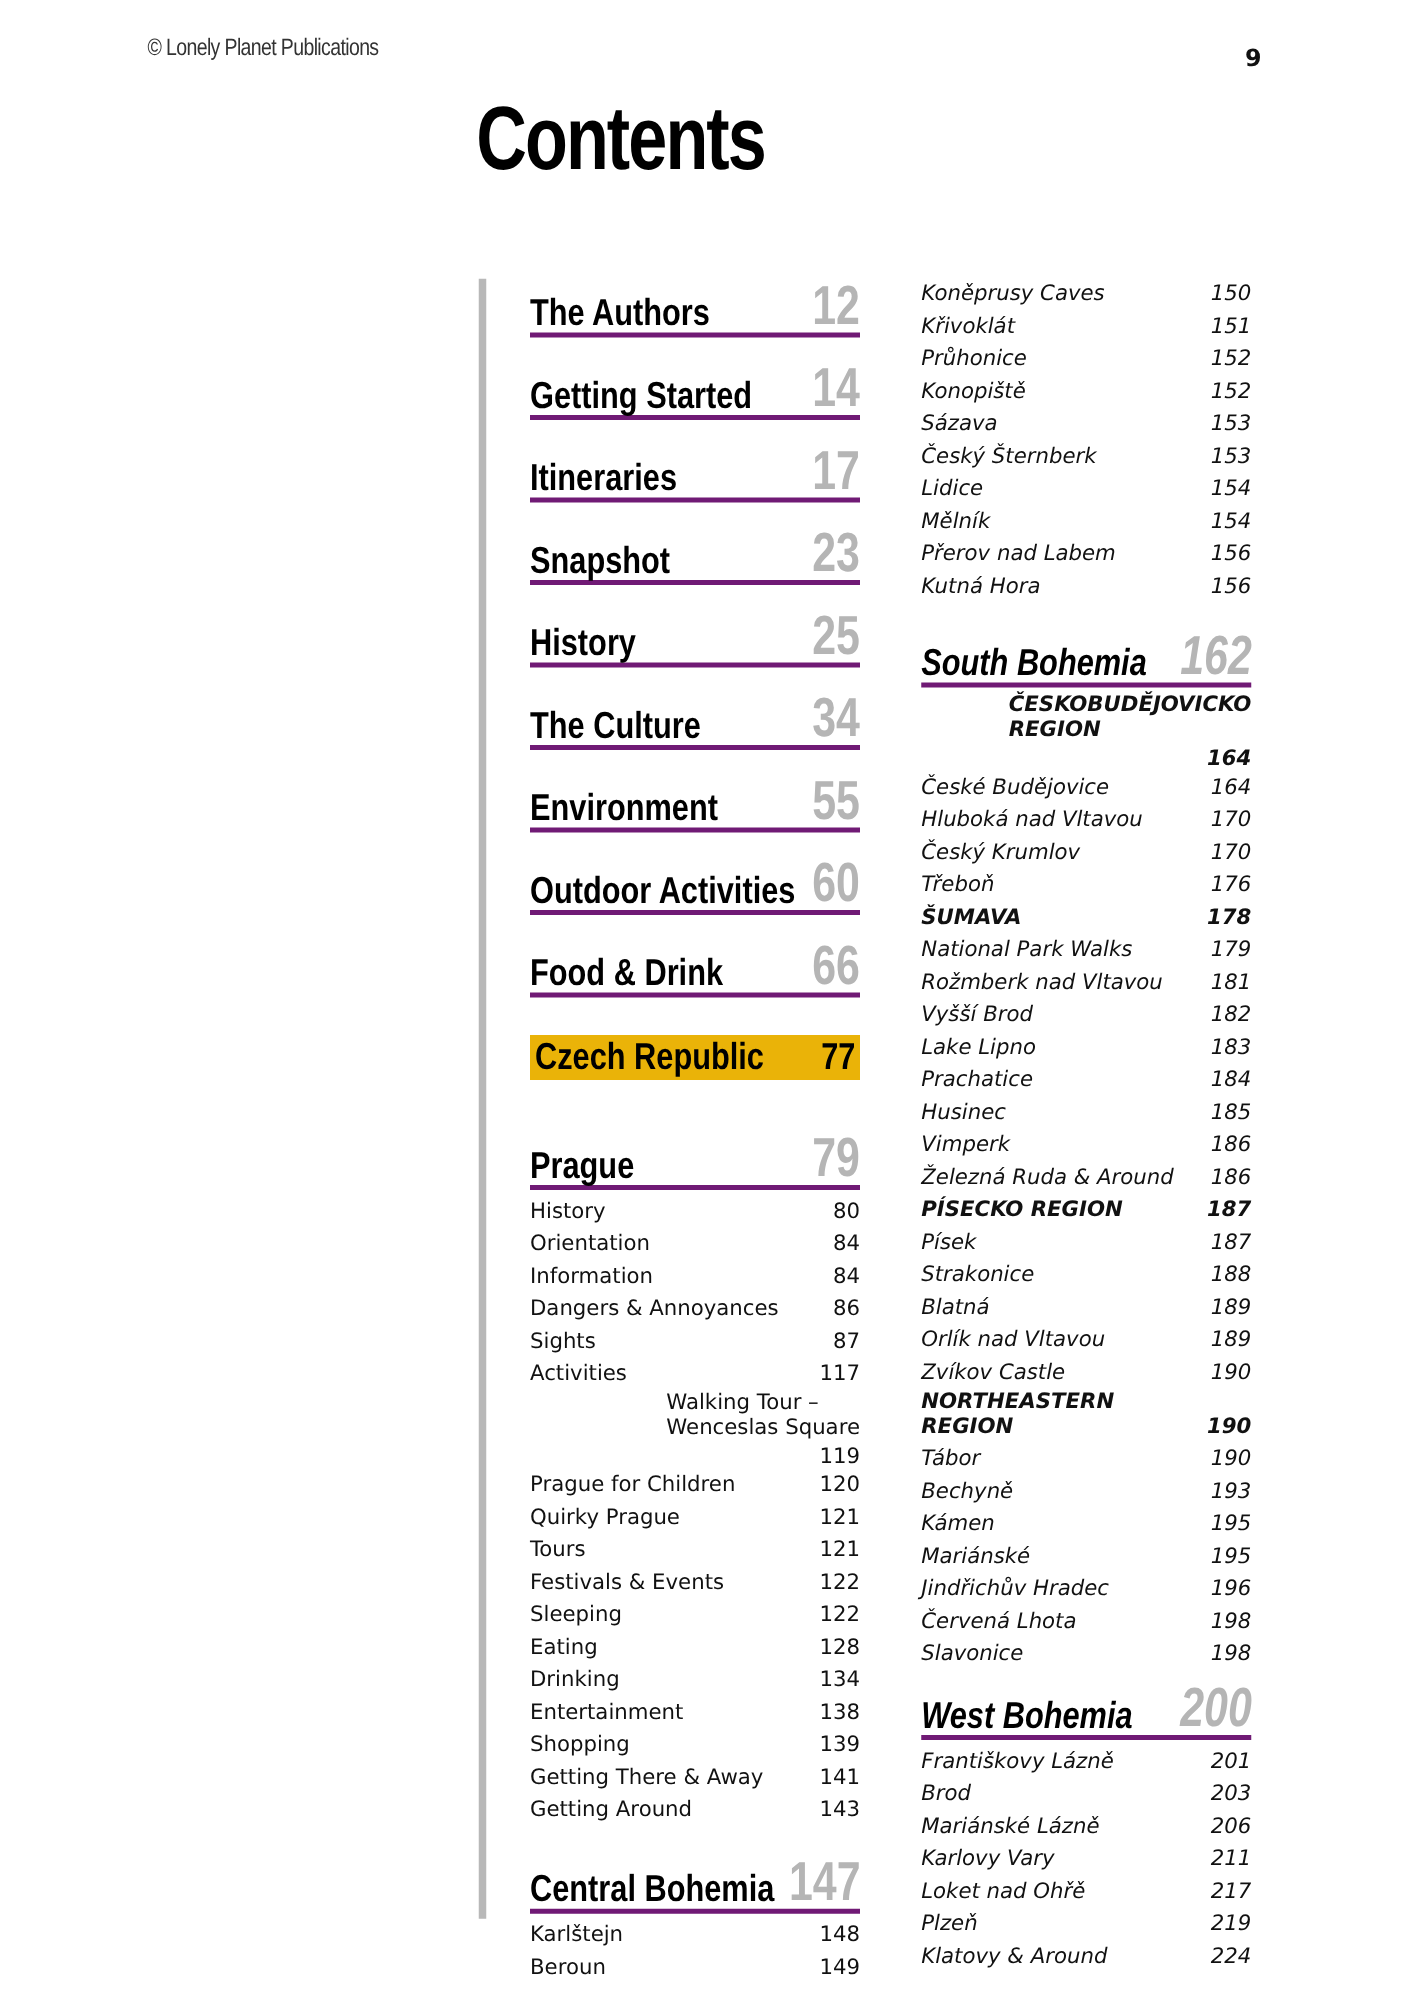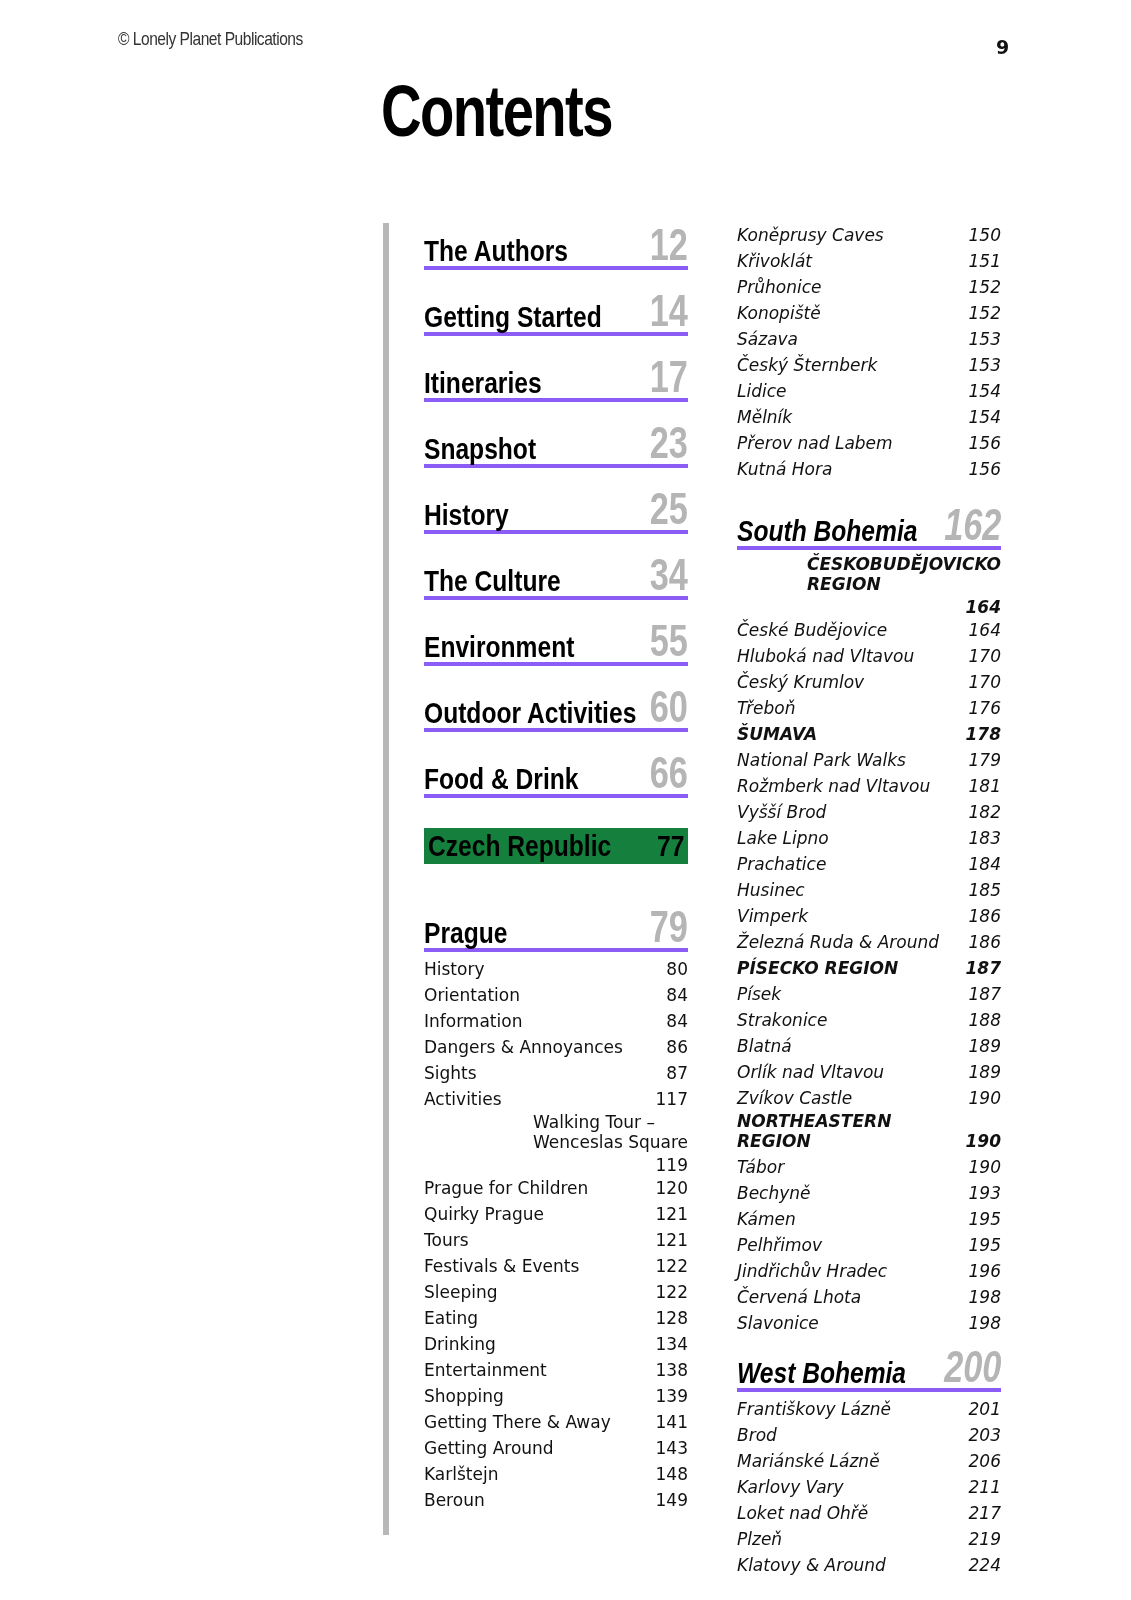--- a/index.html
+++ b/index.html
@@ -6,25 +6,25 @@
   body { width:1131px; height:1600px; position:relative; overflow:hidden; font-family:"DejaVu Sans", sans-serif; color:#111; }
   .copyright { position:absolute; left:118px; top:28px; font-family:"Liberation Sans", sans-serif; font-size:19px; color:#333; letter-spacing:-0.6px; transform:scaleX(0.82); transform-origin:left top; }
   .pagenum { position:absolute; left:996px; top:36px; font-family:"DejaVu Sans", sans-serif; font-weight:bold; font-size:19px; color:#111; }
   .title { position:absolute; left:381px; top:70px; font-family:"Liberation Sans", sans-serif; font-weight:bold; font-size:72px; color:#000; letter-spacing:-2px; transform:scaleX(0.78); transform-origin:left top; }
   .vbar { position:absolute; left:383px; top:223px; width:6px; height:1312px; background:#b8b8b8; }
 
   .col { position:absolute; }
   .col-left { left:424px; top:222px; width:264px; }
   .col-right { left:737px; top:222px; width:264px;font-style:italic; }
 
-  .major { position:relative; height:44px; border-bottom:4px solid #8b5cf6; margin-bottom:18px;text-align:center; }
+  .major { position:relative; height:44px; border-bottom:4px solid #701a75; margin-bottom:18px;text-align:center; }
   .major .mlabel { position:absolute; left:0; bottom:-2px; font-family:"Liberation Sans", sans-serif; font-weight:bold; font-size:30px; color:#000; transform:scaleX(0.82); transform-origin:left bottom; white-space:nowrap; }
   .major .mnum { position:absolute; right:0; bottom:-4px; font-family:"Liberation Sans", sans-serif; font-weight:bold; font-size:44px; color:#b5b5b5; transform:scaleX(0.78); transform-origin:right bottom; }
 
-  .hl { position:relative; height:36px; background:#15803d; margin-top:30px; margin-bottom:40px; }
+  .hl { position:relative; height:36px; background:#eab308; margin-top:30px; margin-bottom:40px; }
   .hl .hlabel { position:absolute; left:4px; top:1px; font-family:"Liberation Sans", sans-serif; font-weight:bold; font-size:30px; color:#000; transform:scaleX(0.82); transform-origin:left top; white-space:nowrap; }
   .hl .hnum { position:absolute; right:4px; top:1px; font-family:"Liberation Sans", sans-serif; font-weight:bold; font-size:30px; color:#000; transform:scaleX(0.82); transform-origin:right top; }
   .sub { display:flex; justify-content:space-between; align-items:flex-end; font-size:17px; line-height:26px; color:#111; }
   .sub .stext { white-space:pre-line; line-height:20px; padding-bottom:3px; }
   .sub.two { line-height:20px;flex-direction:column; }
   .sub.bold { font-weight:bold; }
   .sub .snum { min-width:40px; text-align:right; }
 </style>
 </head>
 <body>
@@ -149,20 +149,24 @@
       </div>
       <div class="sub">
         <span class="stext">Getting There &amp; Away</span>
         <span class="snum">141</span>
       </div>
       <div class="sub">
         <span class="stext">Getting Around</span>
         <span class="snum">143</span>
       </div>
     </div>
+  <div class="major" style="margin-top:22px;margin-bottom:4px;">
+    <span class="mlabel">Central Bohemia</span>
+    <span class="mnum">147</span>
+  </div>
   <div id="central-items">
       <div class="sub">
         <span class="stext">Karlštejn</span>
         <span class="snum">148</span>
       </div>
       <div class="sub">
         <span class="stext">Beroun</span>
         <span class="snum">149</span>
       </div>
     </div>
@@ -307,21 +311,21 @@
       </div>
       <div class="sub">
         <span class="stext">Bechyně</span>
         <span class="snum">193</span>
       </div>
       <div class="sub">
         <span class="stext">Kámen</span>
         <span class="snum">195</span>
       </div>
       <div class="sub">
-        <span class="stext">Pelhřimov</span>
+        <span class="stext">Mariánské</span>
         <span class="snum">195</span>
       </div>
       <div class="sub">
         <span class="stext">Jindřichův Hradec</span>
         <span class="snum">196</span>
       </div>
       <div class="sub">
         <span class="stext">Červená Lhota</span>
         <span class="snum">198</span>
       </div>

